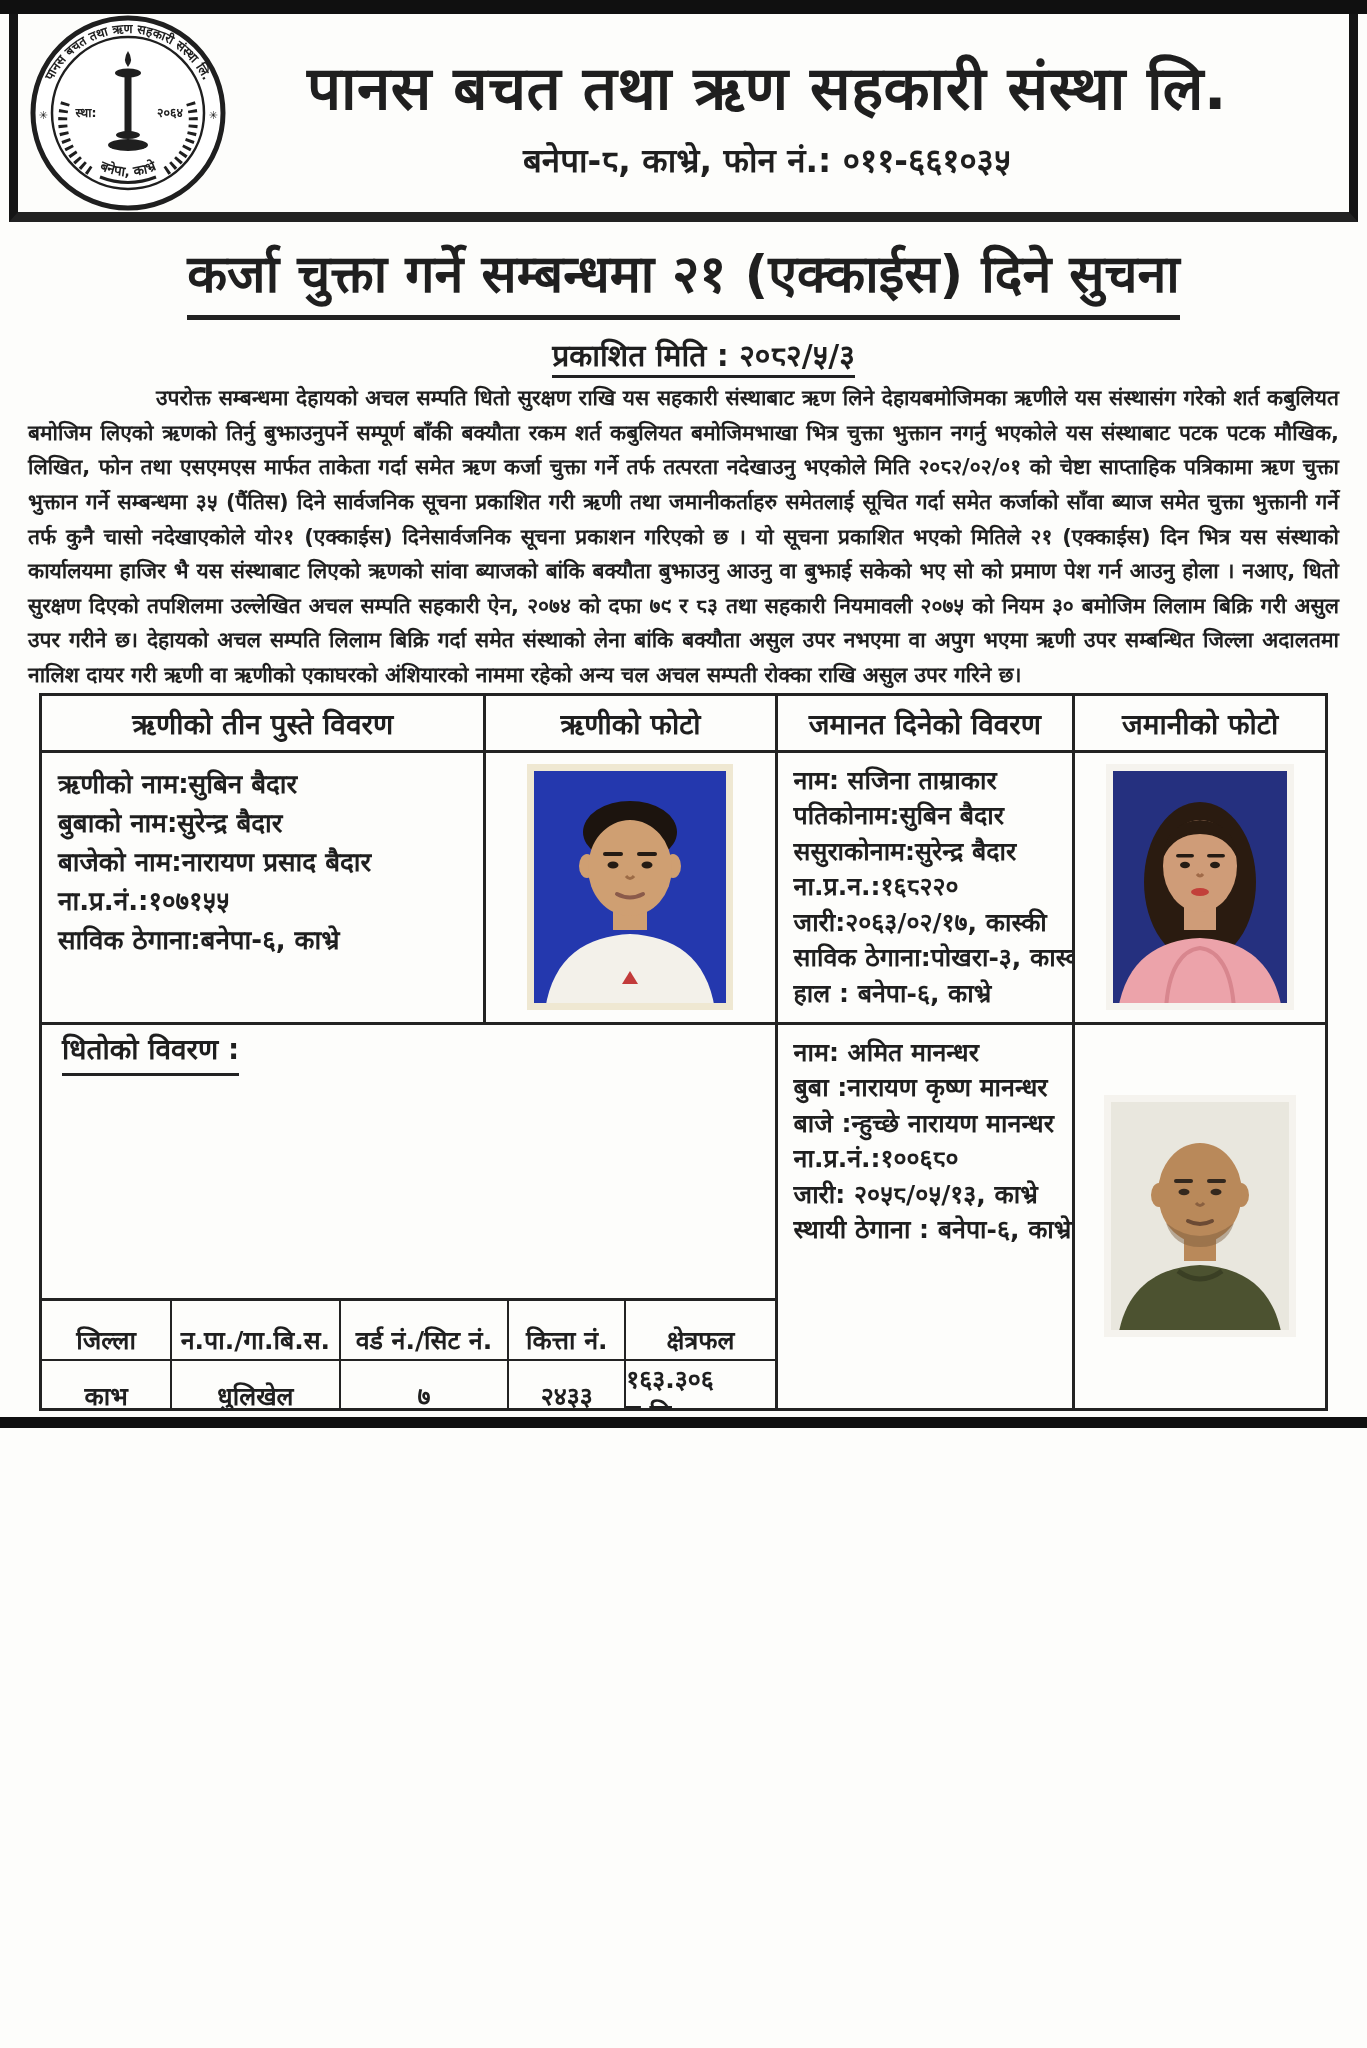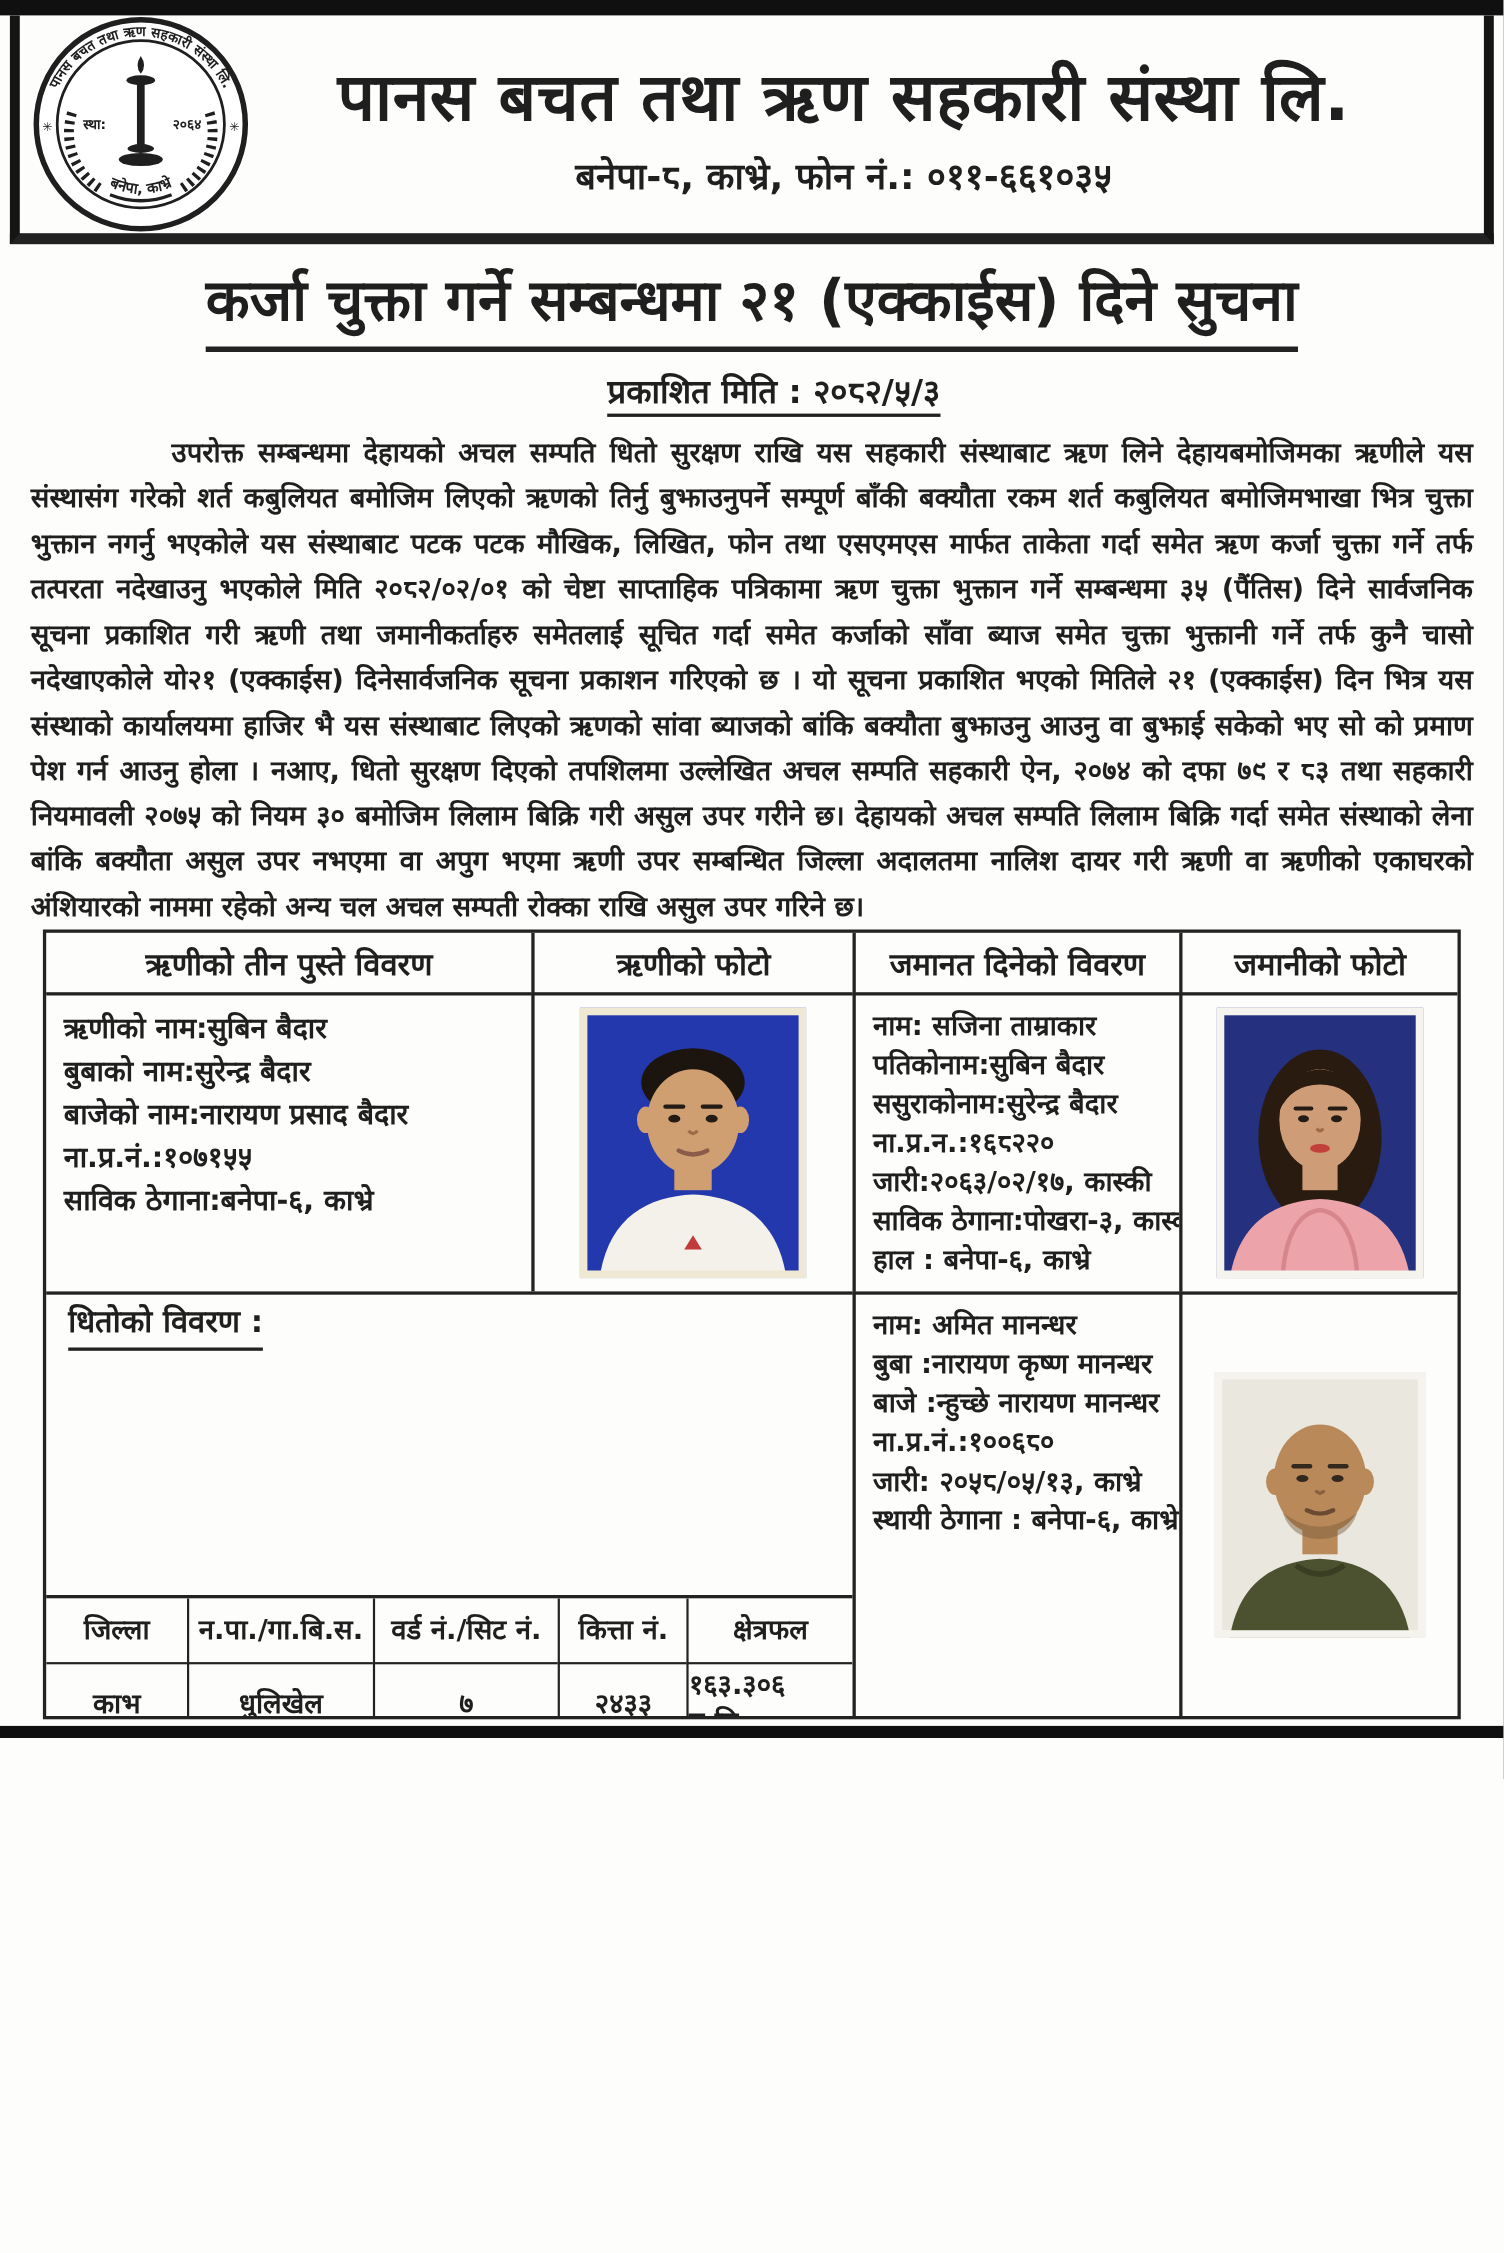--- a/index.html
+++ b/index.html
@@ -23,21 +23,21 @@
   .head-text { flex:1 1 auto; text-align:center; padding-right:30px; }
   .org-name { font-size:60px; letter-spacing:0.5px; white-space:nowrap; }
   .org-address { font-size:33px; margin-top:10px; }
 
   
   .notice-title { text-align:center; margin:20px 30px 0; font-size:52px; line-height:1.25; }
   .notice-title span { display:inline-block; border-bottom:5px solid #222; padding-bottom:8px; }
   .pub-date { text-align:center; margin-top:14px; font-size:30px; }
   .pub-date span { border-bottom:3px solid #222; padding-bottom:2px;margin-left:40px; }
   .body-text {
-    margin:16px 28px 0; font-size:25px; line-height:1.65;
+    margin:6px 28px 0; font-size:21px; line-height:1.65;
     text-align:justify; text-indent:128px;
   }
   .tapasil { text-align:center; font-size:42px; margin:12px 0 14px; }
   .tapasil span { border-bottom:5px solid #222; padding-bottom:3px; }
 
   
   .mtable {
     margin:0 39px; border:3px solid #232323;
     display:grid;
     grid-template-columns:34.4% 22.7% 23.2% 19.7%;
@@ -60,21 +60,21 @@
   
   .land-wrap { grid-column:1 / 3; grid-row:4; }
   .land-grid {
     display:grid; width:100%; height:100%; box-sizing:border-box;
     grid-template-columns:17.5% 23% 23% 16% 20.5%;
     grid-template-rows:58px 1fr;
   }
   .ld { box-sizing:border-box; font-size:25px; display:flex; justify-content:center; }
   .ld.bl2 { border-left:2px solid #232323; }
   .ld.bt2 { border-top:2px solid #232323; }
-  .ld.hd { align-items:flex-start; padding-top:10px; }
+  .ld.hd { align-items:flex-start; padding-top:21px; }
   .ld.dt { align-items:center; }
 
   svg { display:block; }
 </style>
 </head>
 <body>
 
 <div class="page">
   <div class="top-bar"></div>
 

